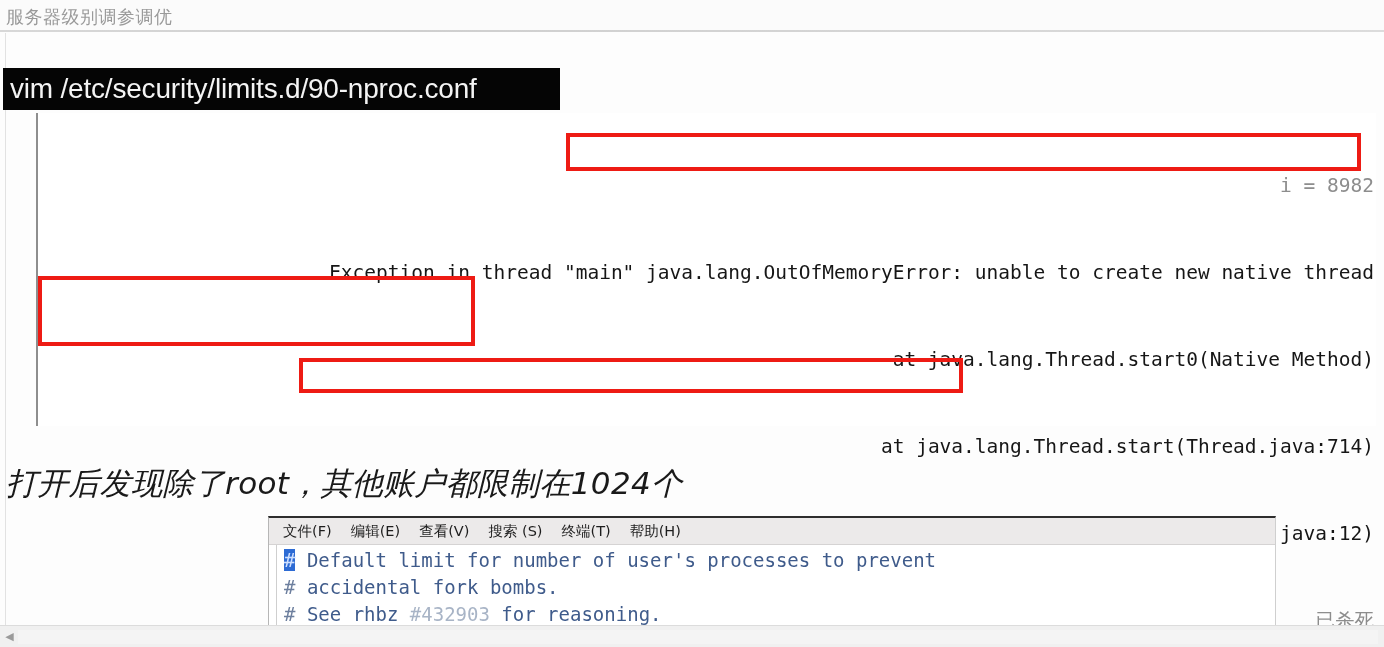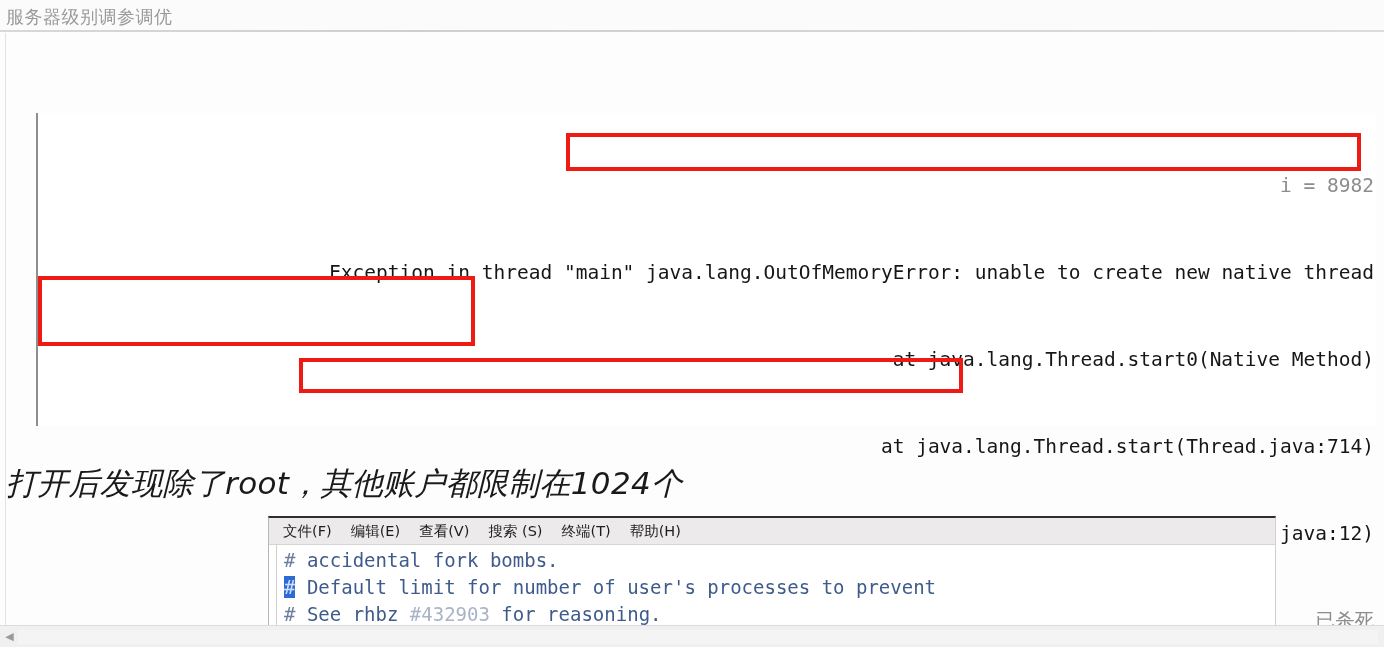--- a/index.html
+++ b/index.html
@@ -201,20 +201,23 @@
 <body>
 
 <div class="page">
 
   <div class="header">
     <div class="header-title">服务器级别调参调优</div>
   </div>
   <div class="header-rule"></div>
   <div class="slide-left-rule"></div>
 
+  <div class="banner">
+    <div class="banner-text">vim /etc/security/limits.d/90-nproc.conf</div>
+  </div>
 
   <div class="terminal">
     <div class="term-left-border"></div>
     <div class="term-lines">
       <div class="ln"><span class="dim">i = 8982</span></div>
       <div class="ln"><span>Exception in thread "main" java.lang.</span><span>OutOfMemoryError: unable to create new native thread</span></div>
       <div class="ln">        at java.lang.Thread.start0(Native Method)</div>
       <div class="ln">        at java.lang.Thread.start(Thread.java:714)</div>
       <div class="ln">        at JVMDemo01.main(JVMDemo01.java:12)</div>
       <div class="ln cjk dim">已杀死</div>
@@ -236,22 +239,22 @@
     <div class="vim-menubar">
       <div class="vim-menu-item">文件(F)</div>
       <div class="vim-menu-item">编辑(E)</div>
       <div class="vim-menu-item">查看(V)</div>
       <div class="vim-menu-item">搜索 (S)</div>
       <div class="vim-menu-item">终端(T)</div>
       <div class="vim-menu-item">帮助(H)</div>
     </div>
     <div class="vim-body">
       <div class="vim-gutter"></div>
+      <div class="vim-line"><span class="hash-cur">#</span><span> Default limit for number of user's processes to prevent</span></div>
       <div class="vim-line"><span class="hash">#</span><span> accidental fork bombs.</span></div>
-      <div class="vim-line"><span class="hash-cur">#</span><span> Default limit for number of user's processes to prevent</span></div>
       <div class="vim-line"><span class="hash">#</span><span> See rhbz </span><span class="vim-num">#432903</span><span> for reasoning.</span></div>
     </div>
   </div>
 
   <div class="hscroll">
     <div class="hscroll-arrow">◀</div>
     <div class="hscroll-track"></div>
   </div>
 
 </div>

